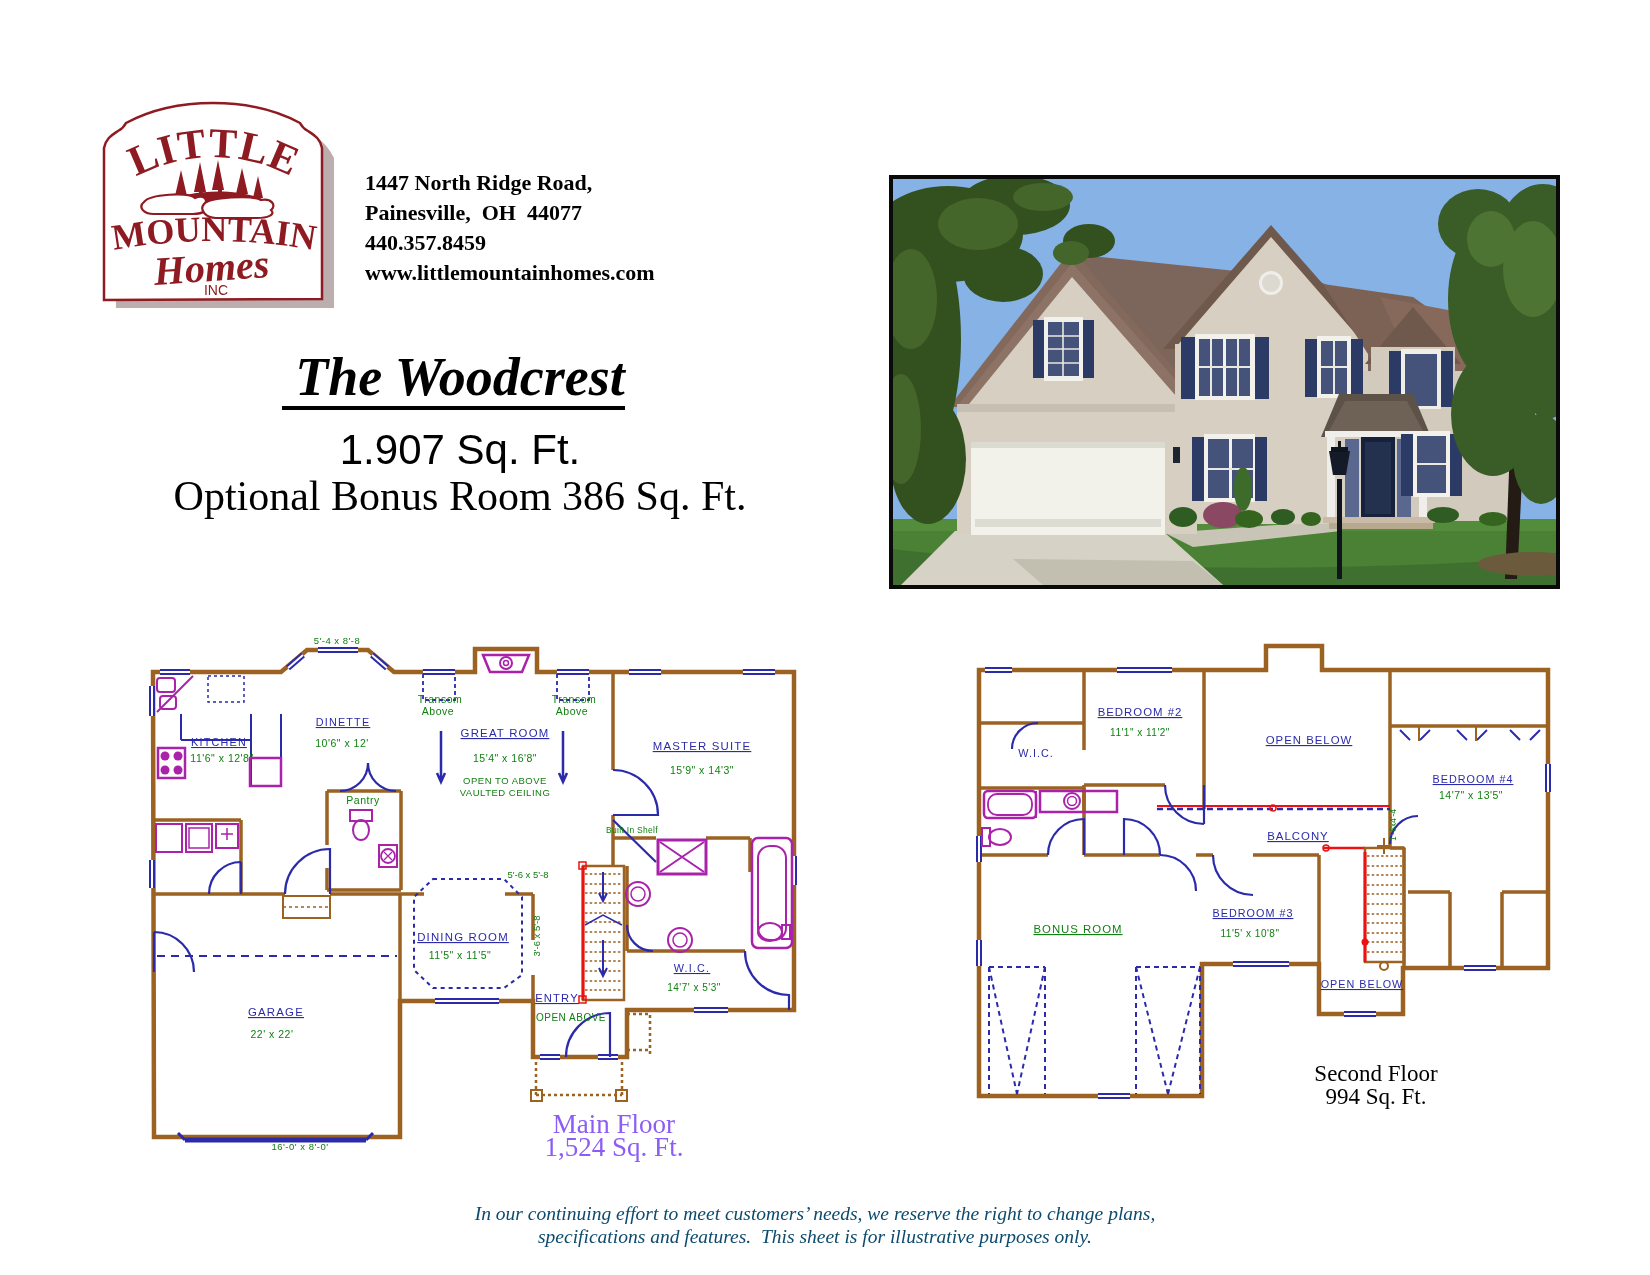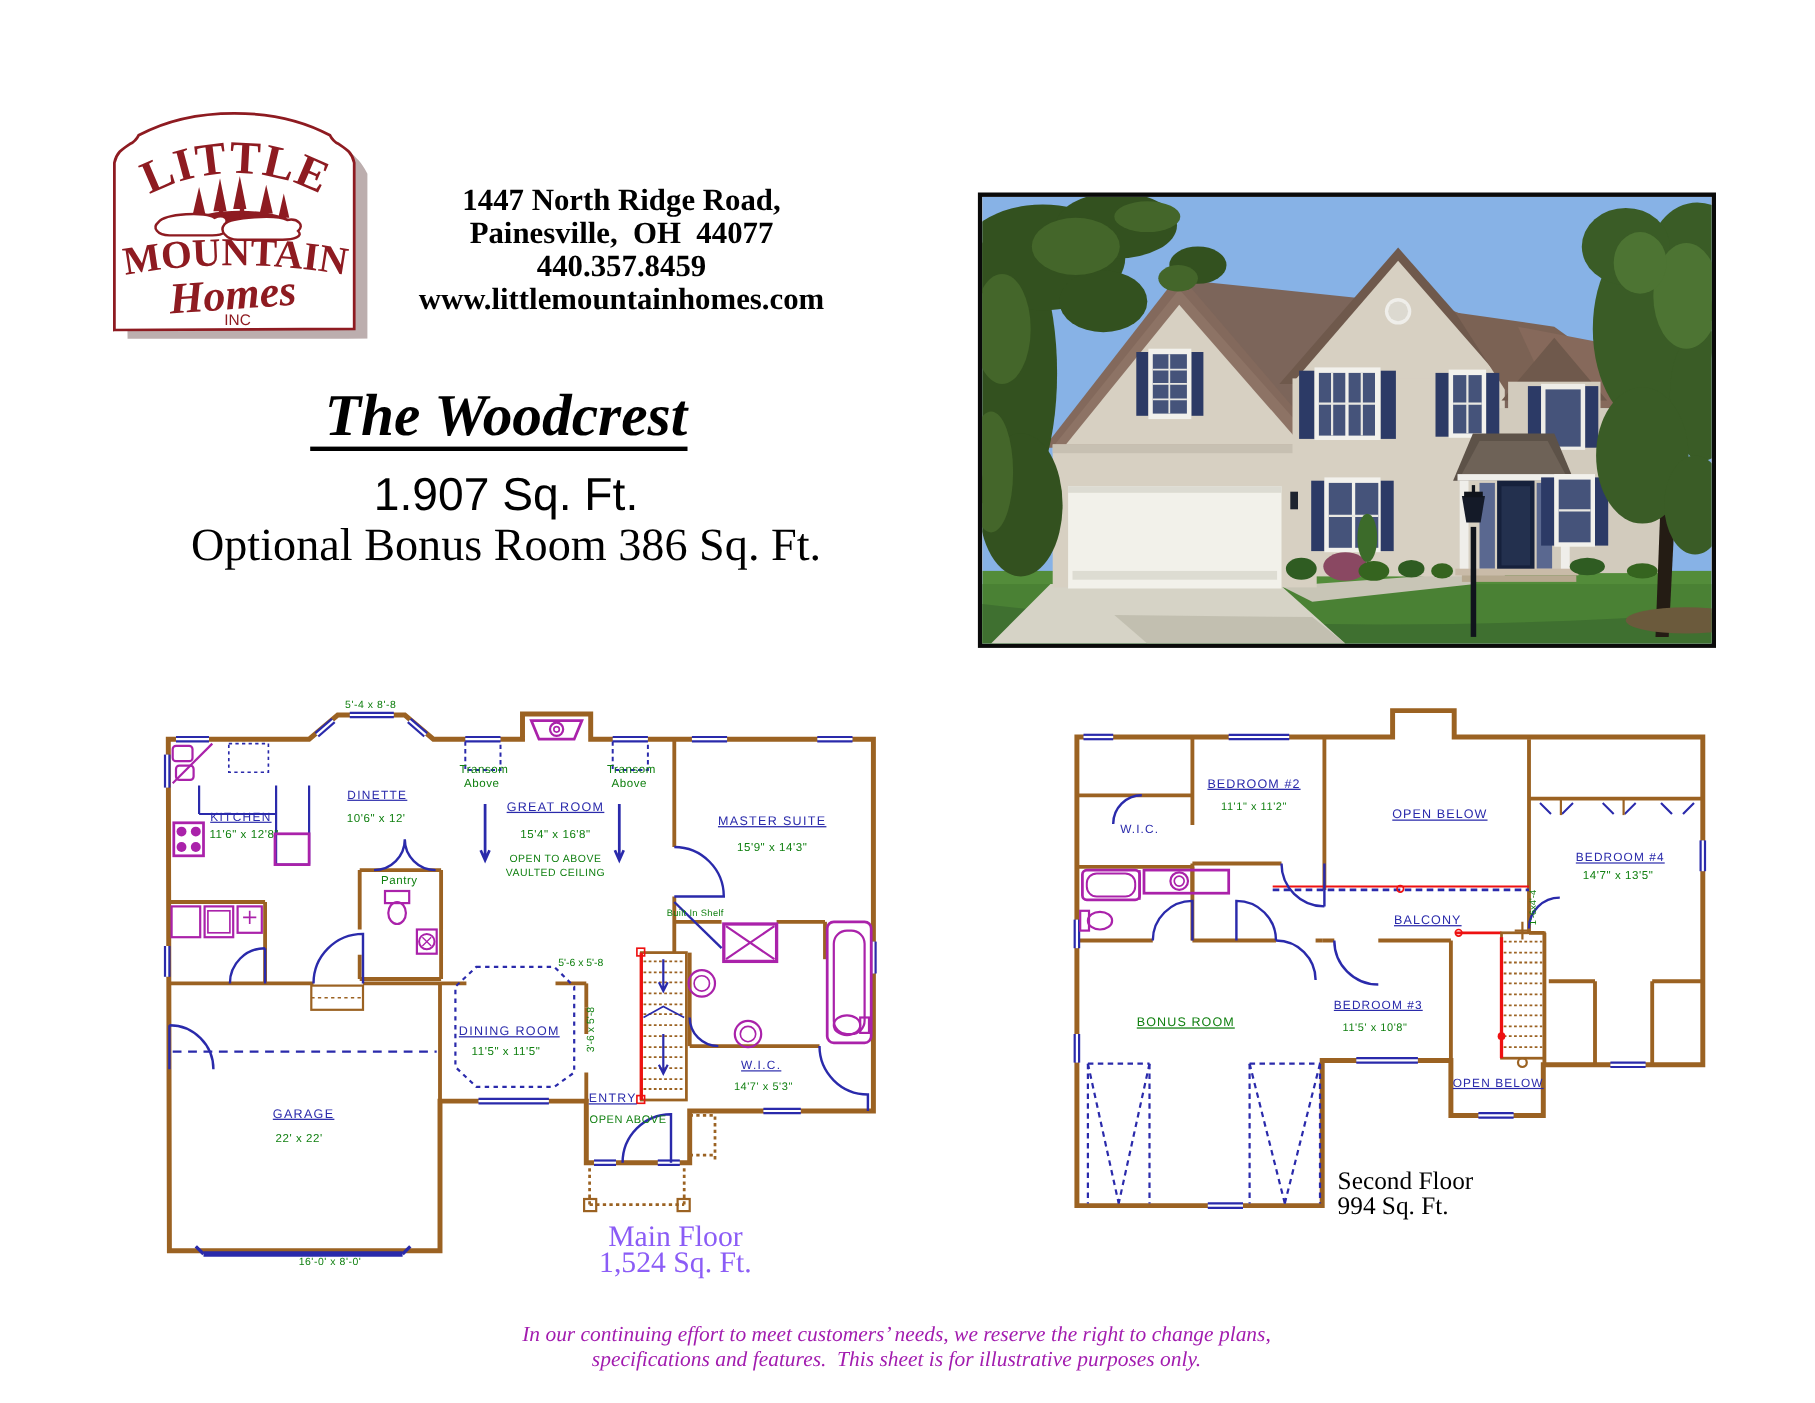--- a/index.html
+++ b/index.html
@@ -47,21 +47,21 @@
 
   <text font-family="Liberation Serif, serif" font-weight="bold" font-size="36" fill="#8e1b21" letter-spacing="0">
     <textPath href="#arcM" startOffset="50%" text-anchor="middle">MOUNTAIN</textPath>
   </text>
 
   <text x="116" y="193" font-family="Liberation Serif, serif" font-style="italic" font-weight="bold" font-size="40" fill="#8e1b21" text-anchor="middle" transform="rotate(-4 116 188)">Homes</text>
   <text x="120" y="207" font-family="Liberation Sans, sans-serif" font-size="14" fill="#8e1b21" text-anchor="middle">INC</text>
 </svg>
 </div>
 
-<div class="abs serifb" style="left:365px;top:168px;width:400px;text-align:center;font-size:28px;line-height:30px;color:#000;">
+<div class="abs serifb" style="left:365px;top:168px;width:400px;text-align:left;font-size:22px;line-height:30px;color:#000;">
 1447 North Ridge Road,<br>
 Painesville,&nbsp; OH&nbsp; 44077<br>
 440.357.8459<br>
 www.littlemountainhomes.com
 </div>
 
 <div class="abs serifb" style="left:140px;top:346px;width:640px;text-align:center;font-style:italic;font-size:54px;color:#000;">The Woodcrest</div>
 <div class="abs" style="left:282px;top:406px;width:343px;height:4px;background:#000;"></div>
 <div class="abs" style="left:140px;top:426px;width:640px;text-align:center;font-size:42px;color:#000;">1.907 Sq. Ft.</div>
 <div class="abs" style="left:140px;top:472px;width:640px;text-align:center;font-size:42px;color:#000;font-family:Liberation Serif, serif;">Optional Bonus Room 386 Sq. Ft.</div>
@@ -464,18 +464,18 @@
 <text x="1078" y="933" font-size="11.4" fill="#118011" text-anchor="middle" letter-spacing="1" text-decoration="underline">BONUS ROOM</text>
 <text x="1253" y="917" font-size="10.8" fill="#2a2aab" text-anchor="middle" letter-spacing="1" text-decoration="underline">BEDROOM #3</text>
 <text x="1250" y="937" font-size="10" fill="#118011" text-anchor="middle" letter-spacing="0.5">11'5' x 10'8"</text>
 <text x="1362" y="988" font-size="10.8" fill="#2a2aab" text-anchor="middle" letter-spacing="1" text-decoration="underline">OPEN BELOW</text>
 <text x="1396" y="825" font-size="8.5" fill="#118011" text-anchor="middle" transform="rotate(-90 1396,825)">1'-6x4'-4</text>
   </g>
 </svg>
 </div>
 
 <div class="abs serif" style="left:454px;top:1113px;width:320px;text-align:center;font-size:27px;line-height:23px;color:#8b5cf6;">Main Floor<br>1,524 Sq. Ft.</div>
-<div class="abs serif" style="left:1216px;top:1062px;width:320px;font-size:23px;line-height:23px;color:#000;">Second Floor<br>994 Sq. Ft.</div>
-
-<div class="abs serif" style="left:315px;top:1203px;width:1000px;text-align:center;font-style:italic;font-size:19.5px;line-height:22.5px;color:#a21caf;">
+<div class="abs serif" style="left:1216px;top:1062px;width:320px;text-align:center;font-size:23px;line-height:23px;color:#000;">Second Floor<br>994 Sq. Ft.</div>
+
+<div class="abs serif" style="left:315px;top:1203px;width:1000px;text-align:center;font-style:italic;font-size:19.5px;line-height:22.5px;color:#0c4a6e;">
 In our continuing effort to meet customers’ needs, we reserve the right to change plans,<br>
 specifications and features.&nbsp; This sheet is for illustrative purposes only.
 </div>
 
 </body></html>

